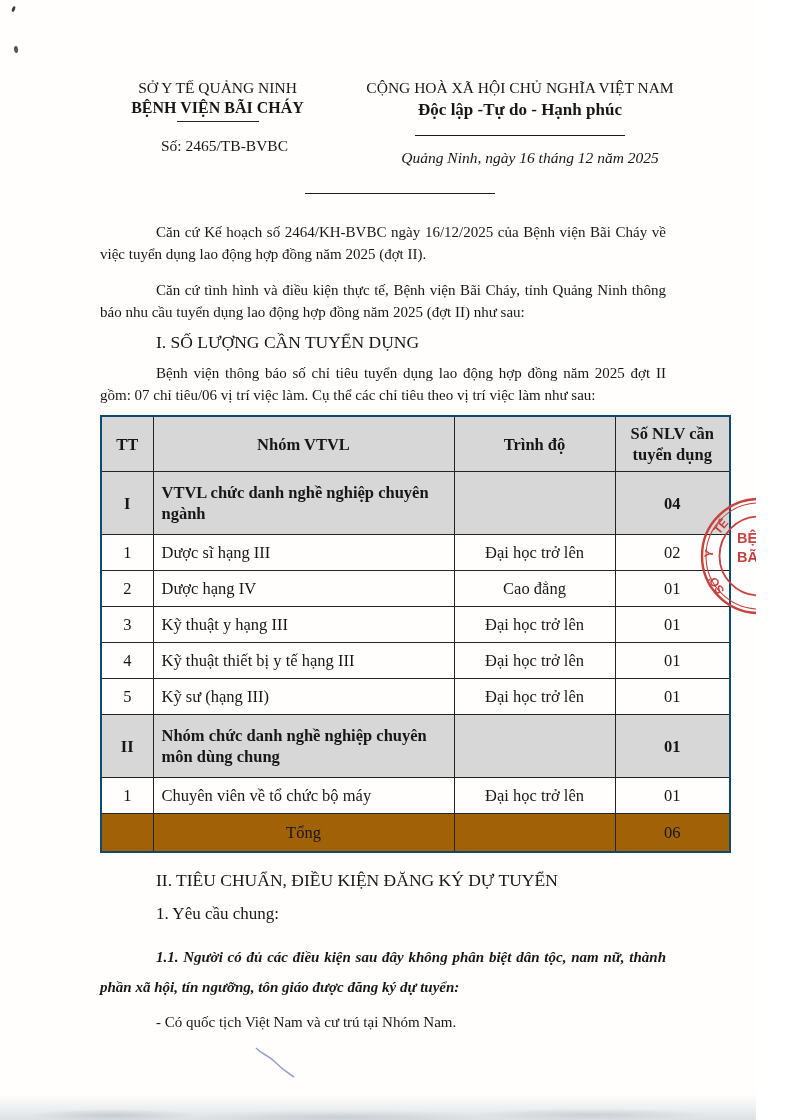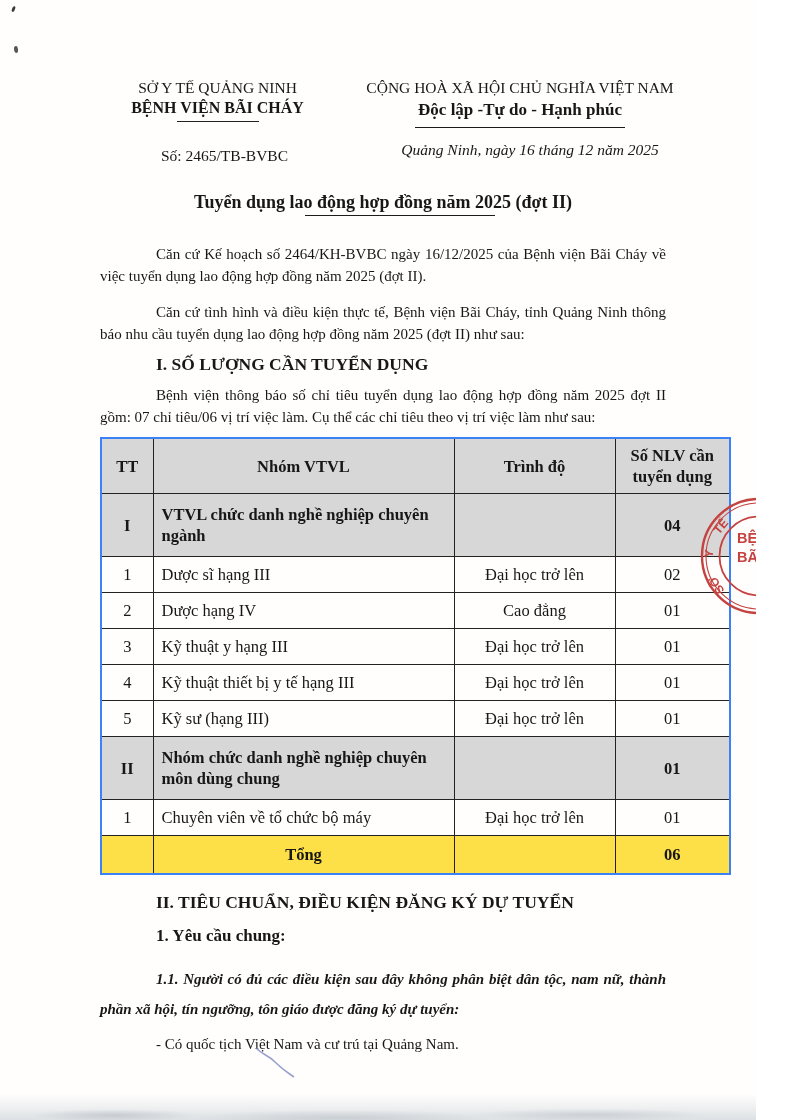--- a/index.html
+++ b/index.html
@@ -14,58 +14,58 @@
   }
 
   
   .doc-header { display:flex; padding-top:78px; }
   .hcol { text-align:center; }
   .hcol.left  { width:245px; margin-left:95px; }
   .hcol.right { width:360px; }
   .dept-line  { font-size:15.5px; line-height:19px; }
   .org-line   { font-weight:bold; font-size:16px; line-height:20px; margin-top:1px; }
   .rule-org   { width:82px; border-top:1.6px solid #222; margin:3px auto 0; }
-  .doc-number { font-size:15.5px; margin-top:25px; padding-left:14px; }
+  .doc-number { font-size:15.5px; margin-top:15px; padding-left:14px; }
   .nat-line   { font-weight:normal; font-size:15.5px; line-height:19px; }
   .motto-wrap { margin-top:2px; }
   .motto      { display:inline-block; font-weight:bold; font-size:17px; line-height:21px;
-                border-bottom:1.8px solid #1a1a1a; padding:0 3px 7px; }
+                border-bottom:1.8px solid #1a1a1a; padding:0 3px 15px; }
   .place-date { font-style:italic; font-size:15.5px; margin-top:13px; padding-left:20px; }
 
   
   .title-block { margin:26px 90px 0 100px; text-align:center; }
   .title    { font-weight:bold; font-size:19px; letter-spacing:.4px; line-height:24px; }
   .subtitle { font-weight:bold; font-size:18px; line-height:23px; margin-top:3px; }
   .rule-title { width:190px; border-top:1.7px solid #1c1c1c; margin:1px auto 0; transform:translateX(17px); }
 
   
   .para { margin:13px 90px 0 100px; text-align:justify; text-indent:56px;
           font-size:15px; line-height:22px; }
   .p1 { margin-top:27px; }
   .p2 { margin-top:14px; }
   .p3 { margin-top:8px; }
-  .heading { margin:8px 90px 0 100px; text-indent:56px; font-weight:bold; font-size:17.5px; line-height:23px; }
+  .heading { margin:8px 90px 0 100px; text-indent:56px; font-weight:normal; font-size:17.5px; line-height:23px; }
   .h2 { margin-top:16px; }
   .h3 { margin-top:10px; font-size:17px; }
   .p4 { font-weight:bold; font-style:italic; margin-top:17px; line-height:30px; }
   .p5 { margin-top:9px; }
 
   
   table.recruit { border-collapse:collapse; table-layout:fixed; width:629px;
-                  margin:9px 0 0 100px; border:2px solid #3b82f6; }
+                  margin:9px 0 0 100px; border:2px solid #0c4a6e; }
   table.recruit th, table.recruit td { border:1.6px solid #232323; }
   table.recruit th {
     background:#d7d7d7; font-weight:bold; font-size:16.5px;
     line-height:21px; padding:6px 4px; text-align:center;
   }
   table.recruit td { font-size:16.5px; line-height:21px; padding:7px 8px; }
   td.col-tt, td.col-level, td.col-count { text-align:center; }
   td.col-group { text-align:left; padding-left:12px; }
   tr.row-group td  { background:#d7d7d7; font-weight:bold; padding-top:10px; padding-bottom:10px; }
-  tr.row-total td  { background:#fde047; font-weight:bold; padding-top:8px;  padding-bottom:8px; }
+  tr.row-total td  { background:#a16207; font-weight:normal; padding-top:8px;  padding-bottom:8px; }
   tr.row-total td.col-group { text-align:center; }
 
   
   .speck { position:absolute; background:#3a3a3a; border-radius:60% 40% 55% 45%; }
   .speck.s1 { left:12px; top:6px;  width:3px; height:6px; transform:rotate(18deg); }
   .speck.s2 { left:14px; top:46px; width:4px; height:7px; opacity:.85; transform:rotate(-10deg); }
   .stamp { position:absolute; top:477px; right:0; width:80px; height:186px; }
   .pen-mark { position:absolute; left:248px; top:1042px; width:60px; height:44px; }
   .bottom-band {
     position:absolute; left:0; right:0; bottom:0; height:26px;
@@ -92,21 +92,20 @@
       <div class="doc-number">Số: 2465/TB-BVBC</div>
     </div>
     <div class="hcol right">
       <div class="nat-line">CỘNG HOÀ XÃ HỘI CHỦ NGHĨA VIỆT NAM</div>
       <div class="motto-wrap"><span class="motto">Độc lập -Tự do - Hạnh phúc</span></div>
       <div class="place-date">Quảng Ninh, ngày 16 tháng 12 năm 2025</div>
     </div>
   </div>
 
   <div class="title-block">
-    <div class="subtitle">Tuyển dụng lao động hợp đồng năm 2025 (đợt II)</div>
     <div class="rule-title"></div>
   </div>
 
   <p class="para p1">Căn cứ Kế hoạch số 2464/KH-BVBC ngày 16/12/2025 của Bệnh viện Bãi Cháy về việc tuyển dụng lao động hợp đồng năm 2025 (đợt II).</p>
   <p class="para p2">Căn cứ tình hình và điều kiện thực tế, Bệnh viện Bãi Cháy, tỉnh Quảng Ninh thông báo nhu cầu tuyển dụng lao động hợp đồng năm 2025 (đợt II) như sau:</p>
   <p class="heading h1">I. SỐ LƯỢNG CẦN TUYỂN DỤNG</p>
   <p class="para p3">Bệnh viện thông báo số chỉ tiêu tuyển dụng lao động hợp đồng năm 2025 đợt II gồm: 07 chỉ tiêu/06 vị trí việc làm. Cụ thể các chỉ tiêu theo vị trí việc làm như sau:</p>
 
   <table class="recruit">
     <colgroup>
@@ -177,21 +176,21 @@
           <td class="col-group">Tổng</td>
           <td class="col-level"></td>
           <td class="col-count">06</td>
         </tr>
       </tbody>
   </table>
 
   <p class="heading h2">II. TIÊU CHUẨN, ĐIỀU KIỆN ĐĂNG KÝ DỰ TUYỂN</p>
   <p class="heading h3">1. Yêu cầu chung:</p>
   <p class="para p4">1.1. Người có đủ các điều kiện sau đây không phân biệt dân tộc, nam nữ, thành phần xã hội, tín ngưỡng, tôn giáo được đăng ký dự tuyển:</p>
-  <p class="para p5">- Có quốc tịch Việt Nam và cư trú tại Quảng Nam.</p>
+  <p class="para p5">- Có quốc tịch Việt Nam và cư trú tại Nhóm Nam.</p>
 
   <svg class="stamp" viewBox="0 0 80 186" xmlns="http://www.w3.org/2000/svg">
     <g stroke="#c4423f" fill="none">
       <circle cx="83" cy="79" r="57" stroke-width="2.4"></circle>
       <circle cx="83" cy="79" r="53" stroke-width="1.1"></circle>
       <circle cx="83" cy="79" r="39.5" stroke-width="1.8"></circle>
     </g>
     <g fill="#c4423f" font-family="'Liberation Sans',sans-serif" font-weight="bold">
       <text x="48" y="52" font-size="12" text-anchor="middle" transform="rotate(-50 48 52)">TẾ</text>
       <text x="37" y="77" font-size="12" text-anchor="middle" transform="rotate(-84 37 77)">Y</text>

